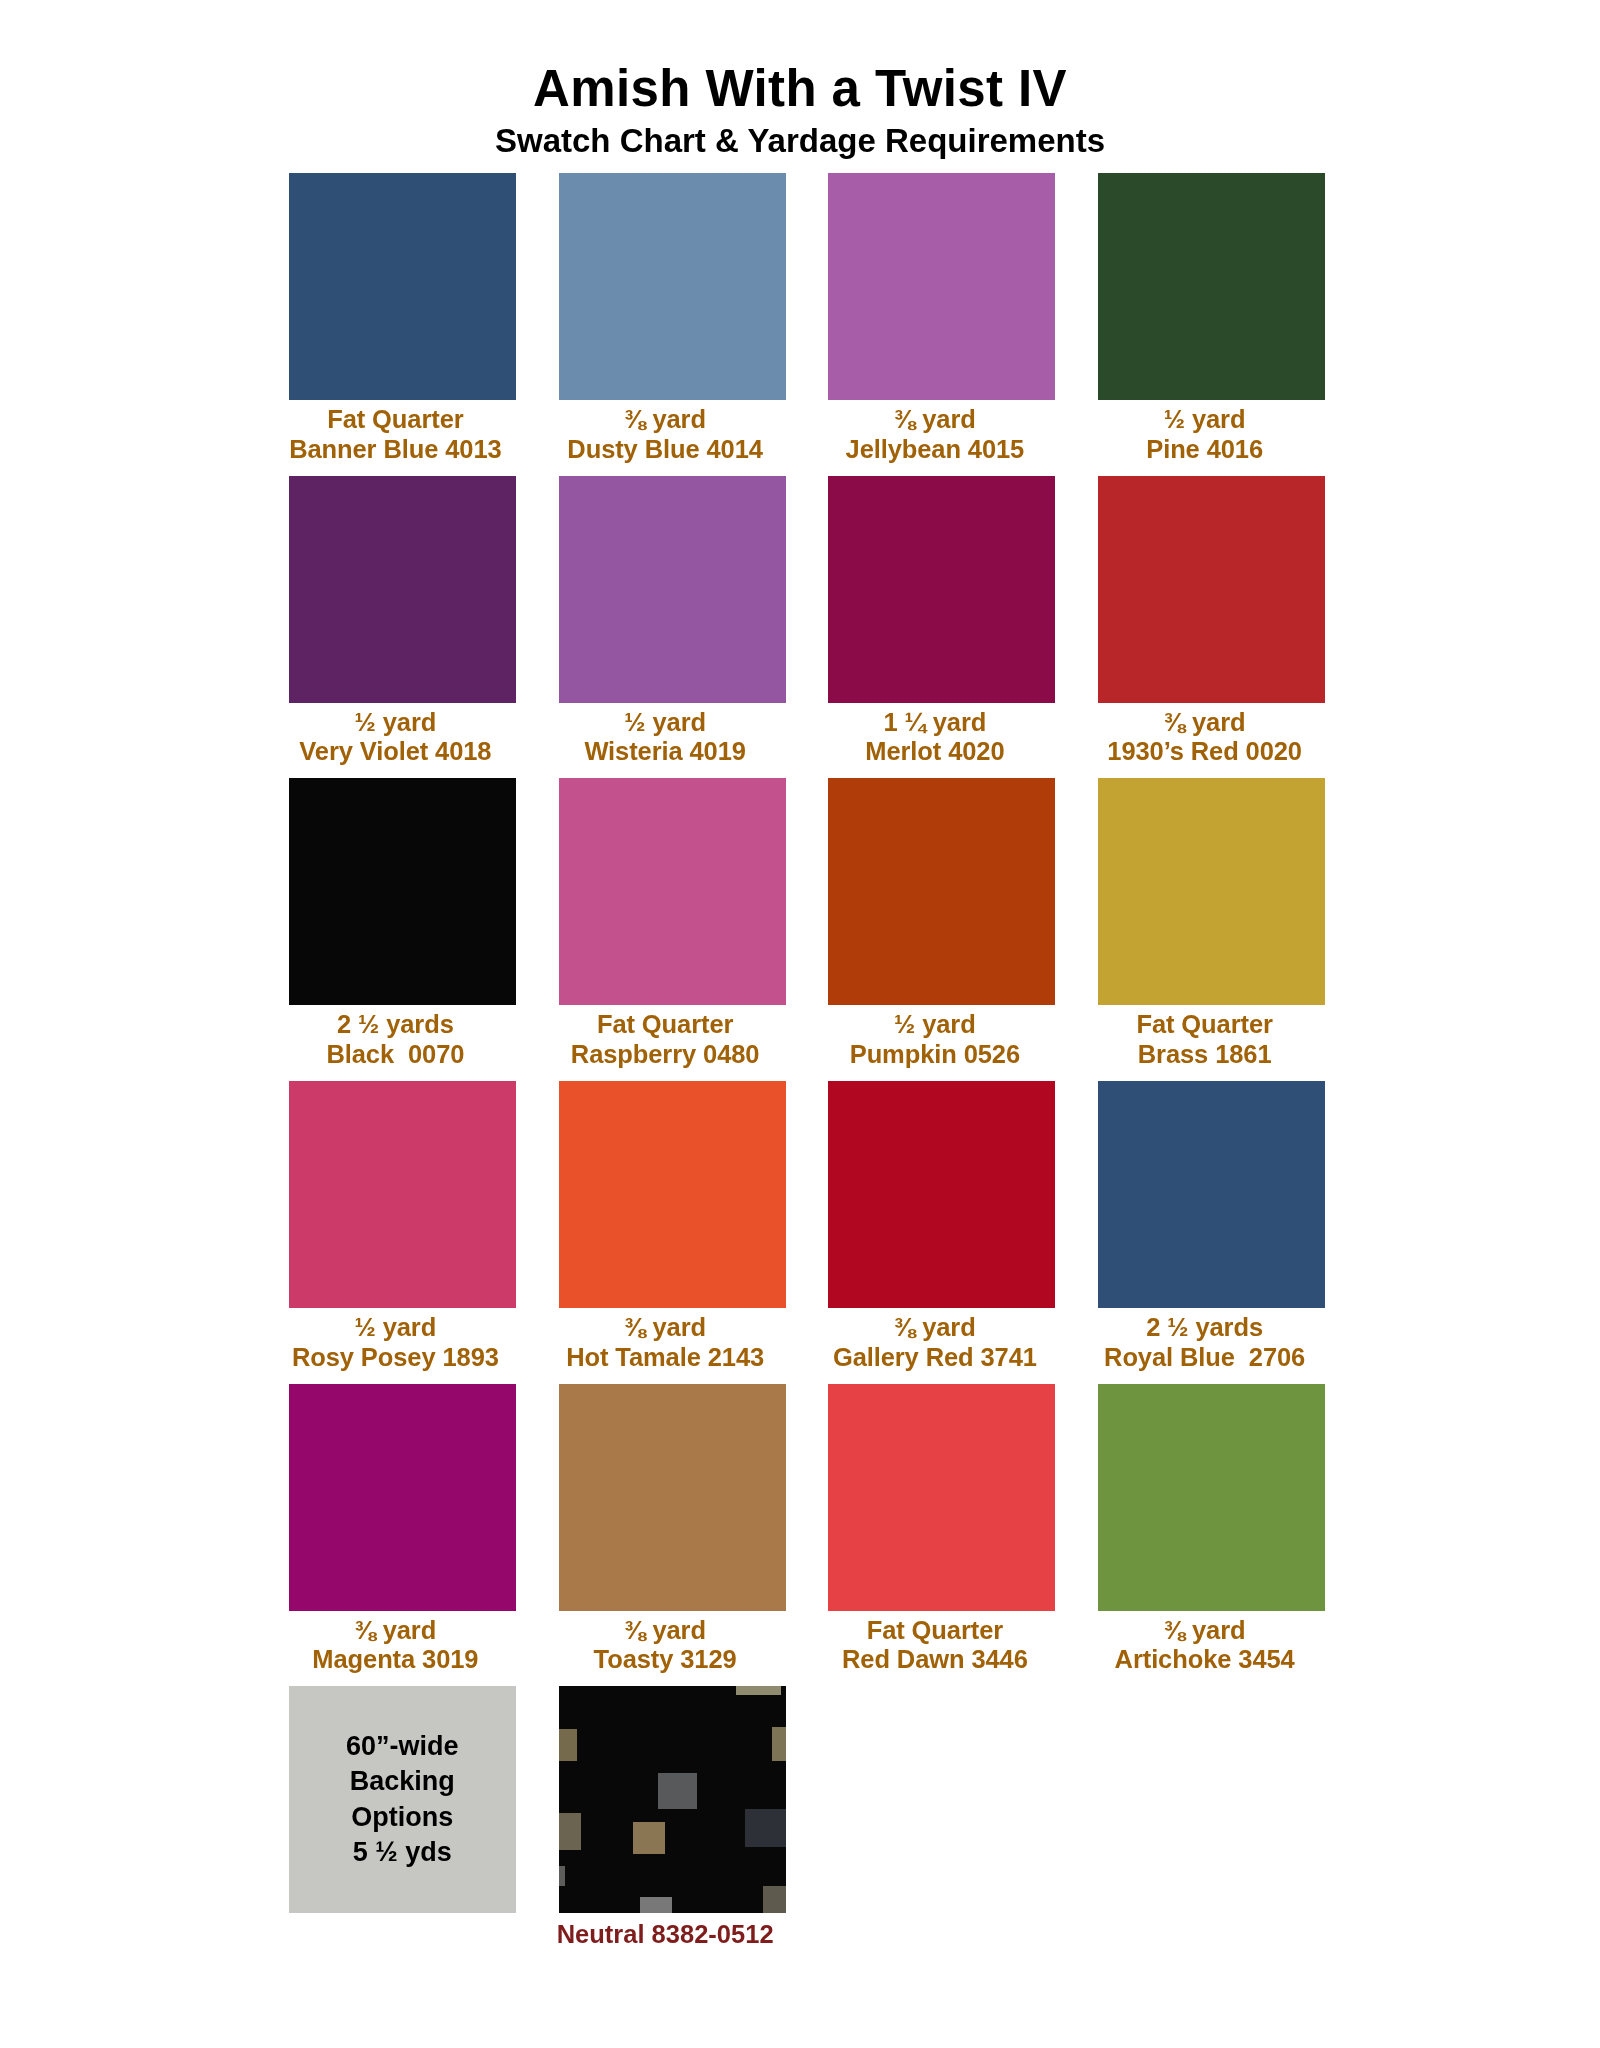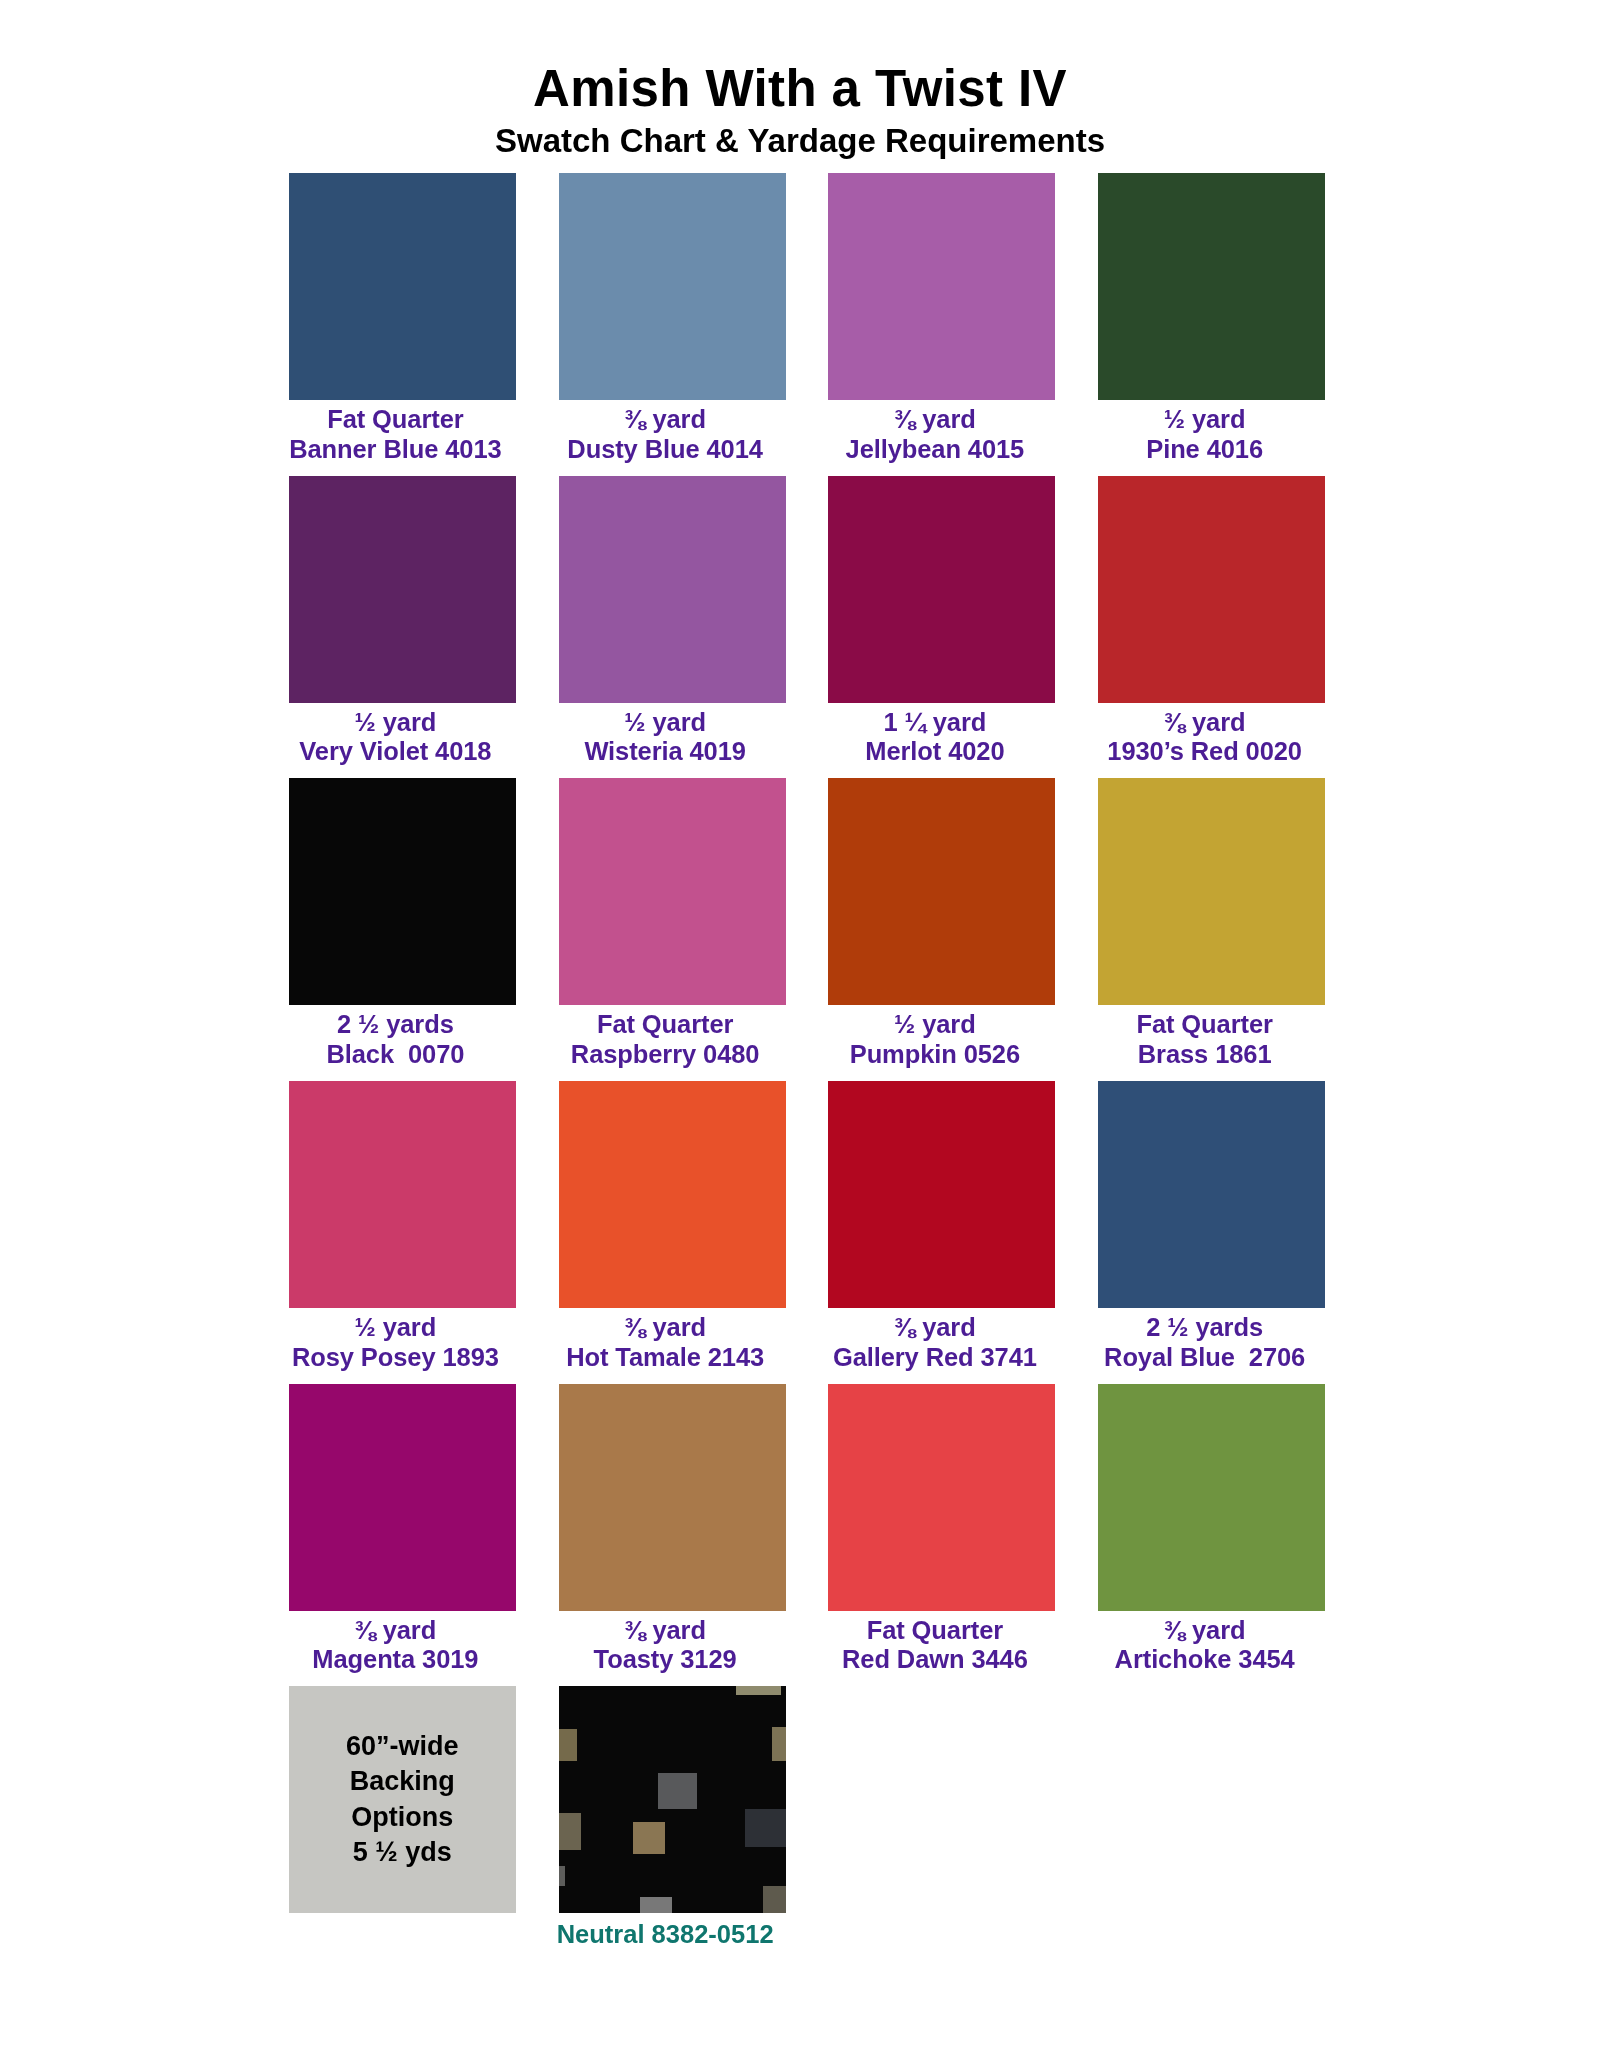--- a/index.html
+++ b/index.html
@@ -78,21 +78,21 @@
   .patch {
     position: absolute;
     display: block;
   }
 
   .caption {
     text-align: center;
     font-size: 25.5px;
     font-weight: bold;
     line-height: 1.17;
-    color: #4c1d95;
+    color: #a16207;
     padding-top: 5px;
     padding-bottom: 11px;
     letter-spacing: -0.1px;
     white-space: pre;
   }
 
   .caption .line2 { display: block; }
 
   
   .backing-box {
@@ -112,21 +112,21 @@
 
   .empty-caption {
     height: 1px;
   }
 
   .caption-single {
     text-align: center;
     font-size: 25.5px;
     font-weight: bold;
     line-height: 1.17;
-    color: #0f766e;
+    color: #7f1d1d;
     padding-top: 7px;
   }
 </style>
 </head>
 <body>
 
 <div class="page">
 
   <div class="header">
     <div class="title">Amish With a Twist IV</div>

